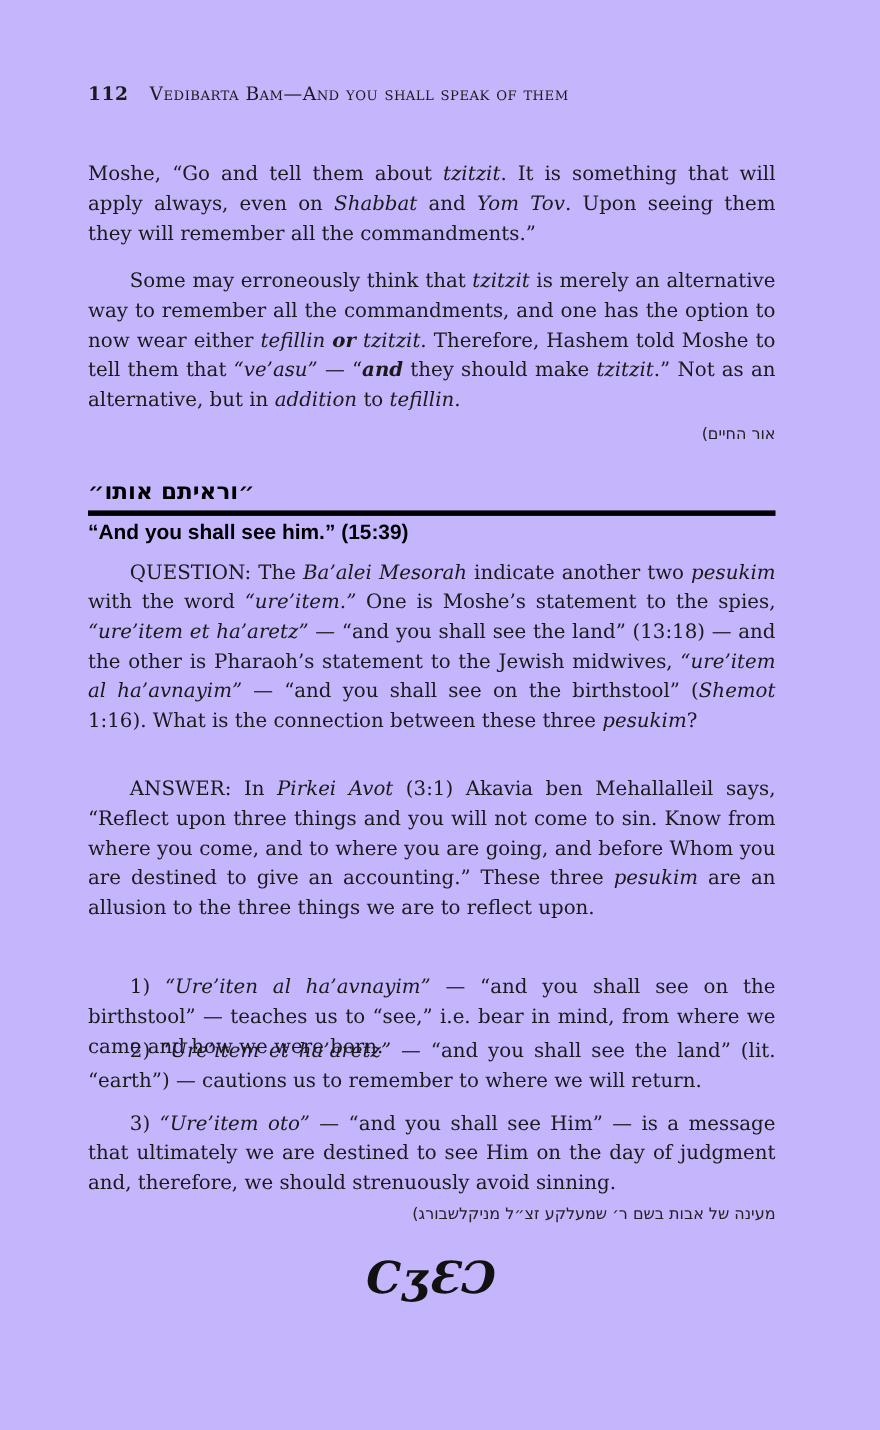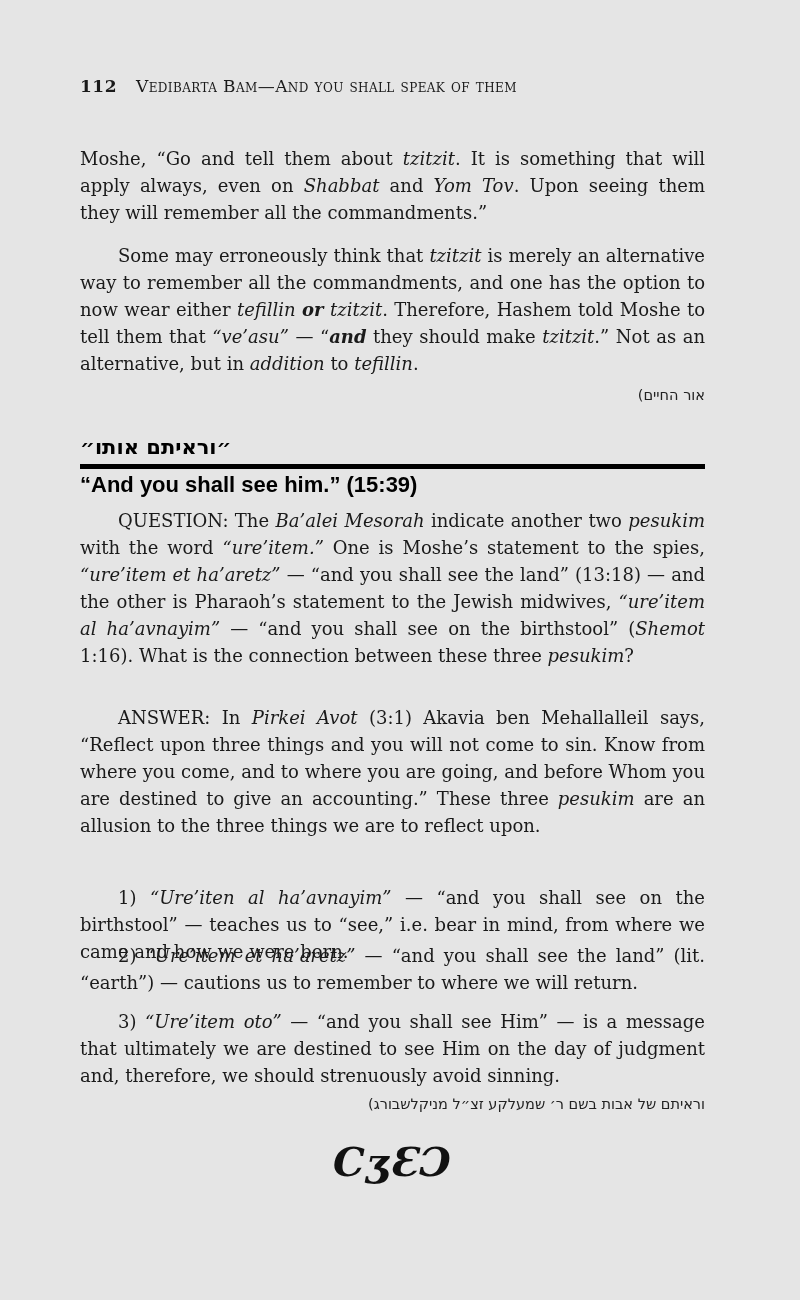--- a/index.html
+++ b/index.html
@@ -1,17 +1,17 @@
 <!DOCTYPE html>
 <html><head>
 <meta charset="utf-8">
 <style>
   html,body{margin:0;padding:0;background:#fff;}
   .page{
-    position:relative;width:800px;height:1300px;background:#e5e5e5;
+    position:relative;width:800px;height:1300px;background:#c4b5fd;
     font-family:"DejaVu Serif",serif;color:#1a1a1a;overflow:hidden;
   }
   .content{position:absolute;left:80px;top:0;width:625px;height:100%;}
   .block{position:absolute;left:0;right:0;}
 
   .runhead{top:76px;font-size:17px;white-space:nowrap;}
   .runhead .pageno{font-weight:bold;letter-spacing:0.5px;}
   .runhead .rtitle{font-variant:small-caps;margin-left:19px;letter-spacing:0.4px;}
 
   .body-text{font-size:18px;line-height:27px;text-align:justify;}
@@ -24,21 +24,21 @@
 
   .citation{font-size:14.5px;line-height:20px;text-align:right;direction:rtl;
     font-family:"DejaVu Sans",sans-serif;color:#222;}
   .cit1{top:385px;}
   .cit2{top:1094px;}
 
   .heb-title{top:434px;font-size:21px;line-height:26px;font-weight:bold;
     text-align:left;direction:rtl;font-family:"DejaVu Sans",sans-serif;color:#000;}
   .rule-bar{top:464px;height:5px;background:#000000;}
   .eng-title{top:473px;font-family:"Liberation Sans",sans-serif;
-    font-weight:bold;font-size:22px;line-height:24px;color:#000;}
+    font-weight:bold;font-size:19px;line-height:24px;color:#000;}
 
   .question{top:507px;}
   .answer{top:704px;}
   .point1{top:848px;margin-top:36px;}
   .point2{top:942px;}
   .point3{top:1008px;}
 
   .ornament{top:1138px;text-align:center;font-style:italic;font-weight:bold;
     font-size:40px;letter-spacing:1px;color:#111;}
 </style>
@@ -67,18 +67,18 @@
     <div class="block body-text indent question"><span>QUESTION: The </span><span class="it">Ba’alei Mesorah</span><span> indicate another two </span><span class="it">pesukim</span><span> with the word </span><span class="it">“ure’item.”</span><span> One is Moshe’s statement to the spies, </span><span class="it">“ure’item et ha’aretz”</span><span> — “and you shall see the land” (13:18) — and the other is Pharaoh’s statement to the Jewish midwives, </span><span class="it">“ure’item al ha’avnayim”</span><span> — “and you shall see on the birthstool” (</span><span class="it">Shemot</span><span> 1:16). What is the connection between these three </span><span class="it">pesukim</span><span>?</span></div>
 
     <div class="block body-text indent answer"><span>ANSWER: In </span><span class="it">Pirkei Avot</span><span> (3:1) Akavia ben Mehallalleil says, “Reflect upon three things and you will not come to sin. Know from where you come, and to where you are going, and before Whom you are destined to give an accounting.” These three </span><span class="it">pesukim</span><span> are an allusion to the three things we are to reflect upon.</span></div>
 
     <div class="block body-text indent point1"><span>1) </span><span class="it">“Ure’iten al ha’avnayim”</span><span> — “and you shall see on the birthstool” — teaches us to “see,” i.e. bear in mind, from where we came and how we were born.</span></div>
 
     <div class="block body-text indent point2"><span>2) </span><span class="it">“Ure’item et ha’aretz”</span><span> — “and you shall see the land” (lit. “earth”) — cautions us to remember to where we will return.</span></div>
 
     <div class="block body-text indent point3"><span>3) </span><span class="it">“Ure’item oto”</span><span> — “and you shall see Him” — is a message that ultimately we are destined to see Him on the day of judgment and, therefore, we should strenuously avoid sinning.</span></div>
 
-    <div class="block citation cit2" dir="rtl">וראיתם של אבות בשם ר׳ שמעלקע זצ״ל מניקלשבורג)</div>
+    <div class="block citation cit2" dir="rtl">מעינה של אבות בשם ר׳ שמעלקע זצ״ל מניקלשבורג)</div>
 
     <div class="block ornament">CʒƐƆ</div>
 
   </div>
 </div>
 
 </body></html>

